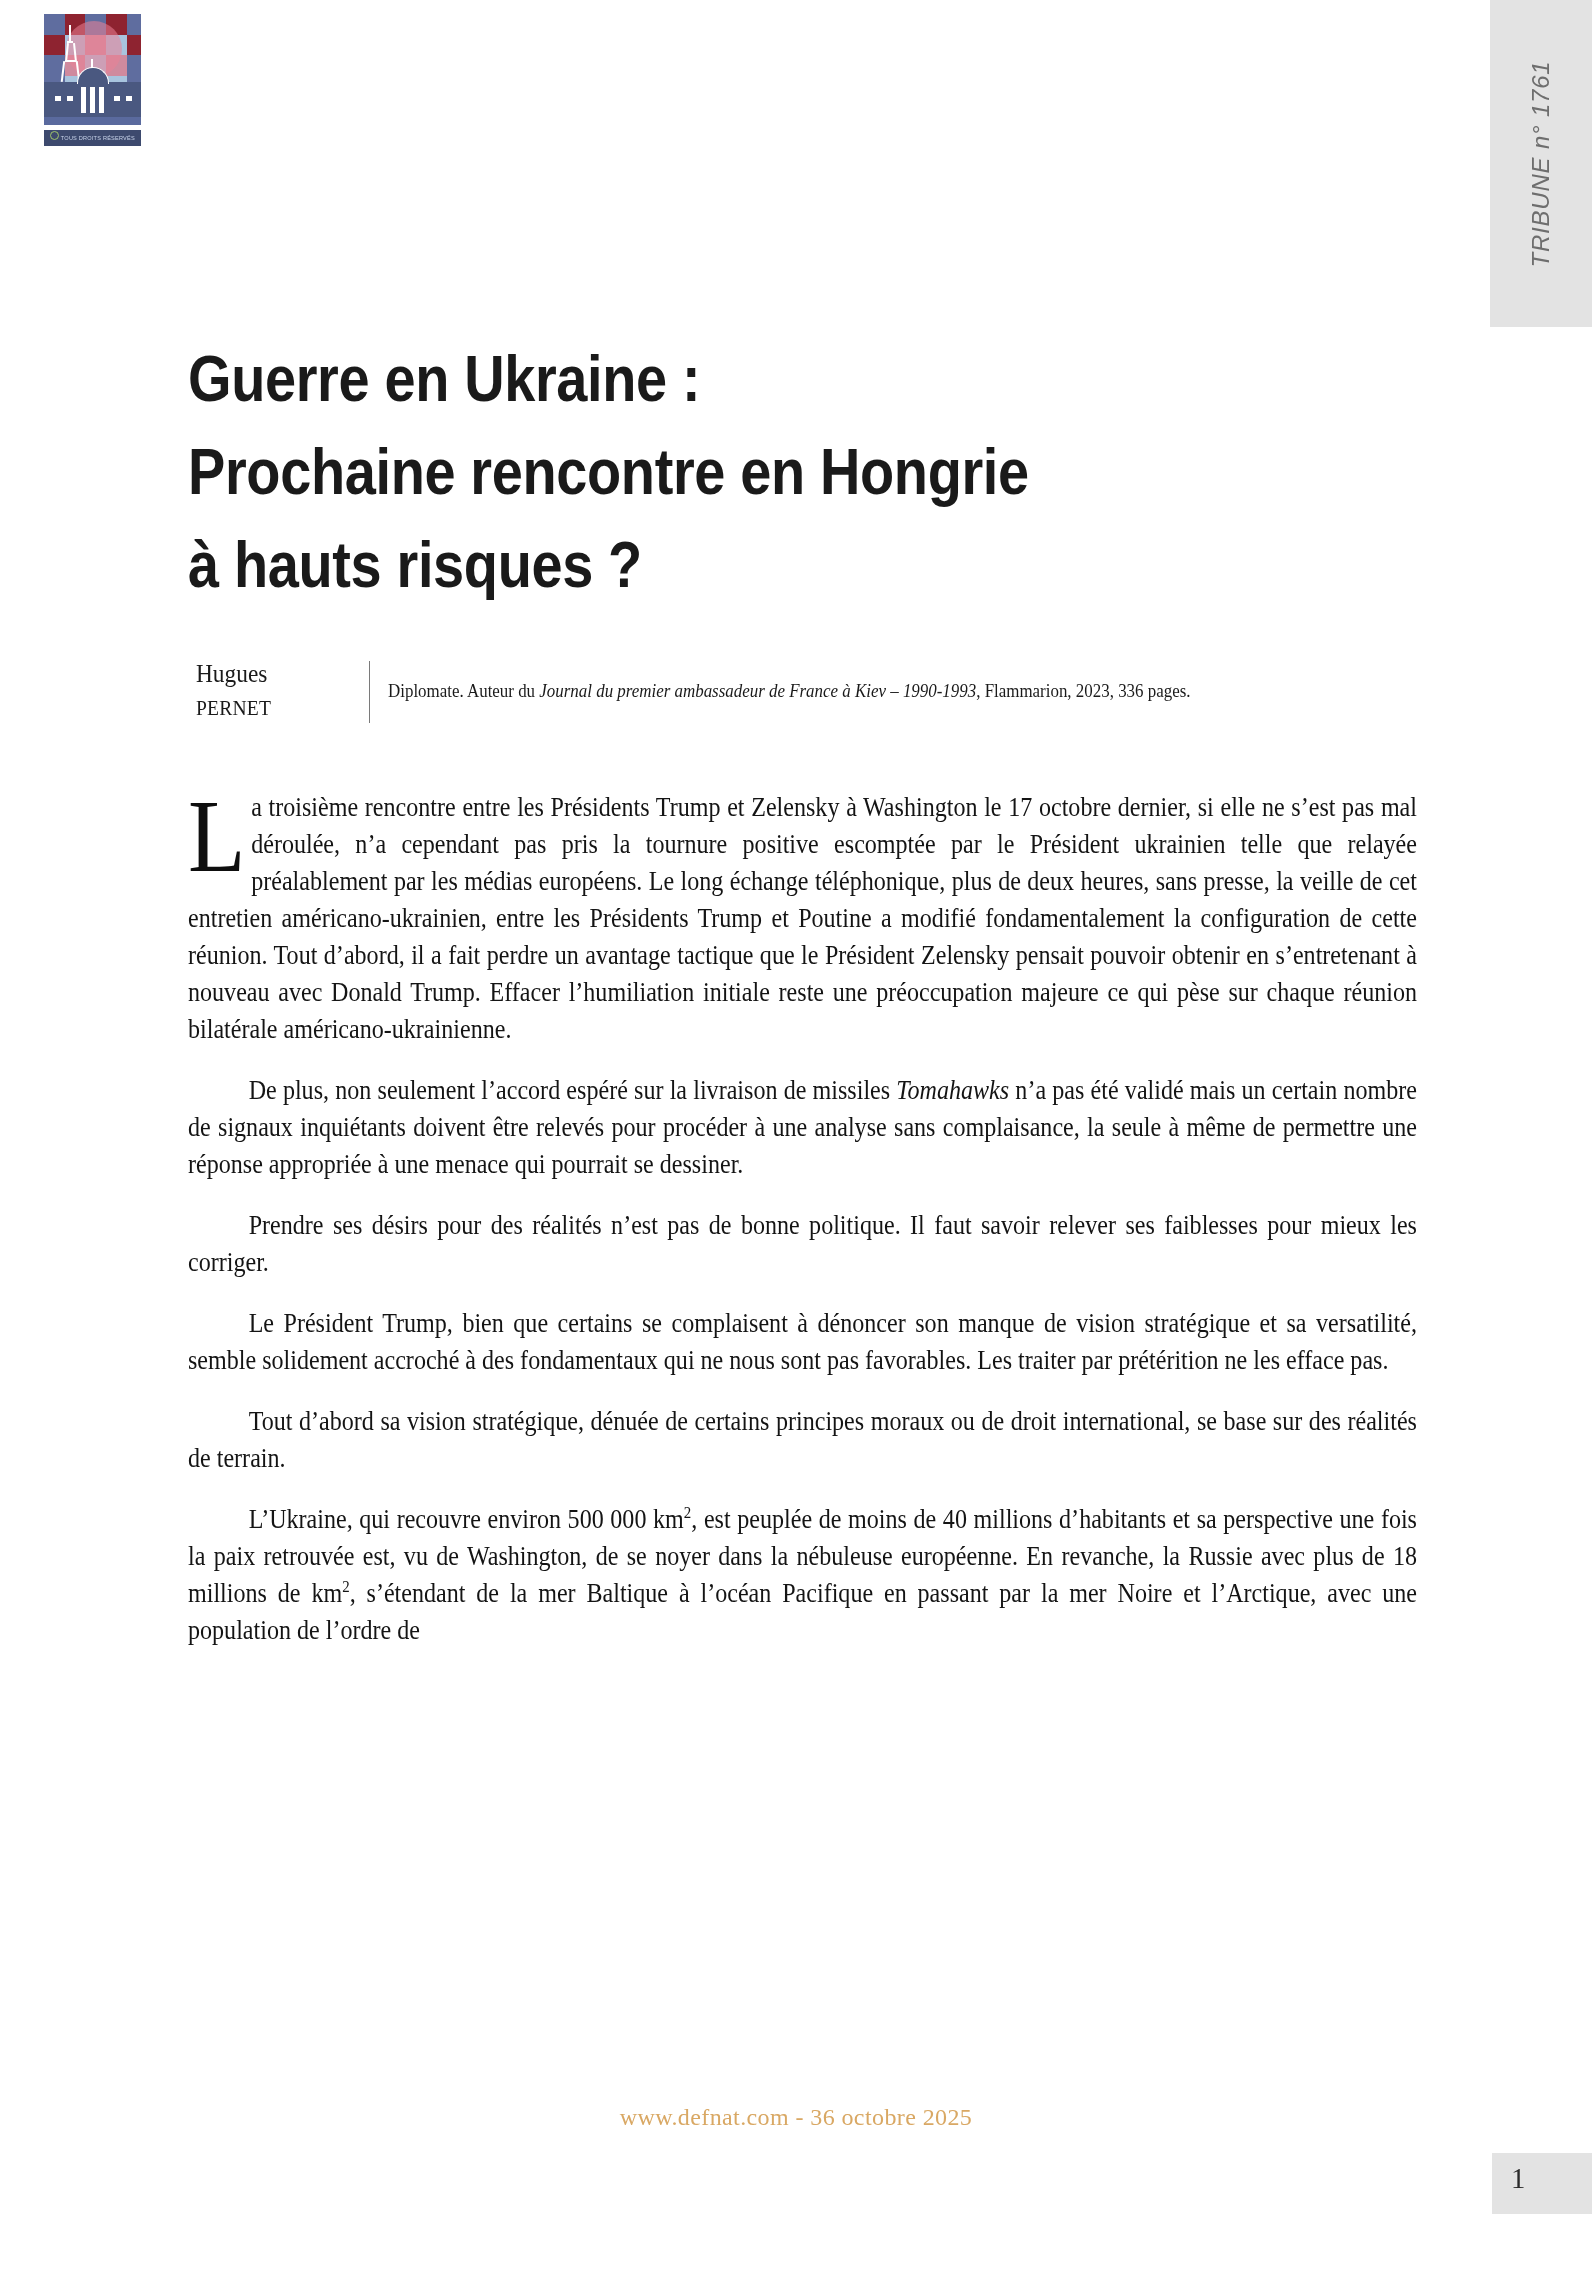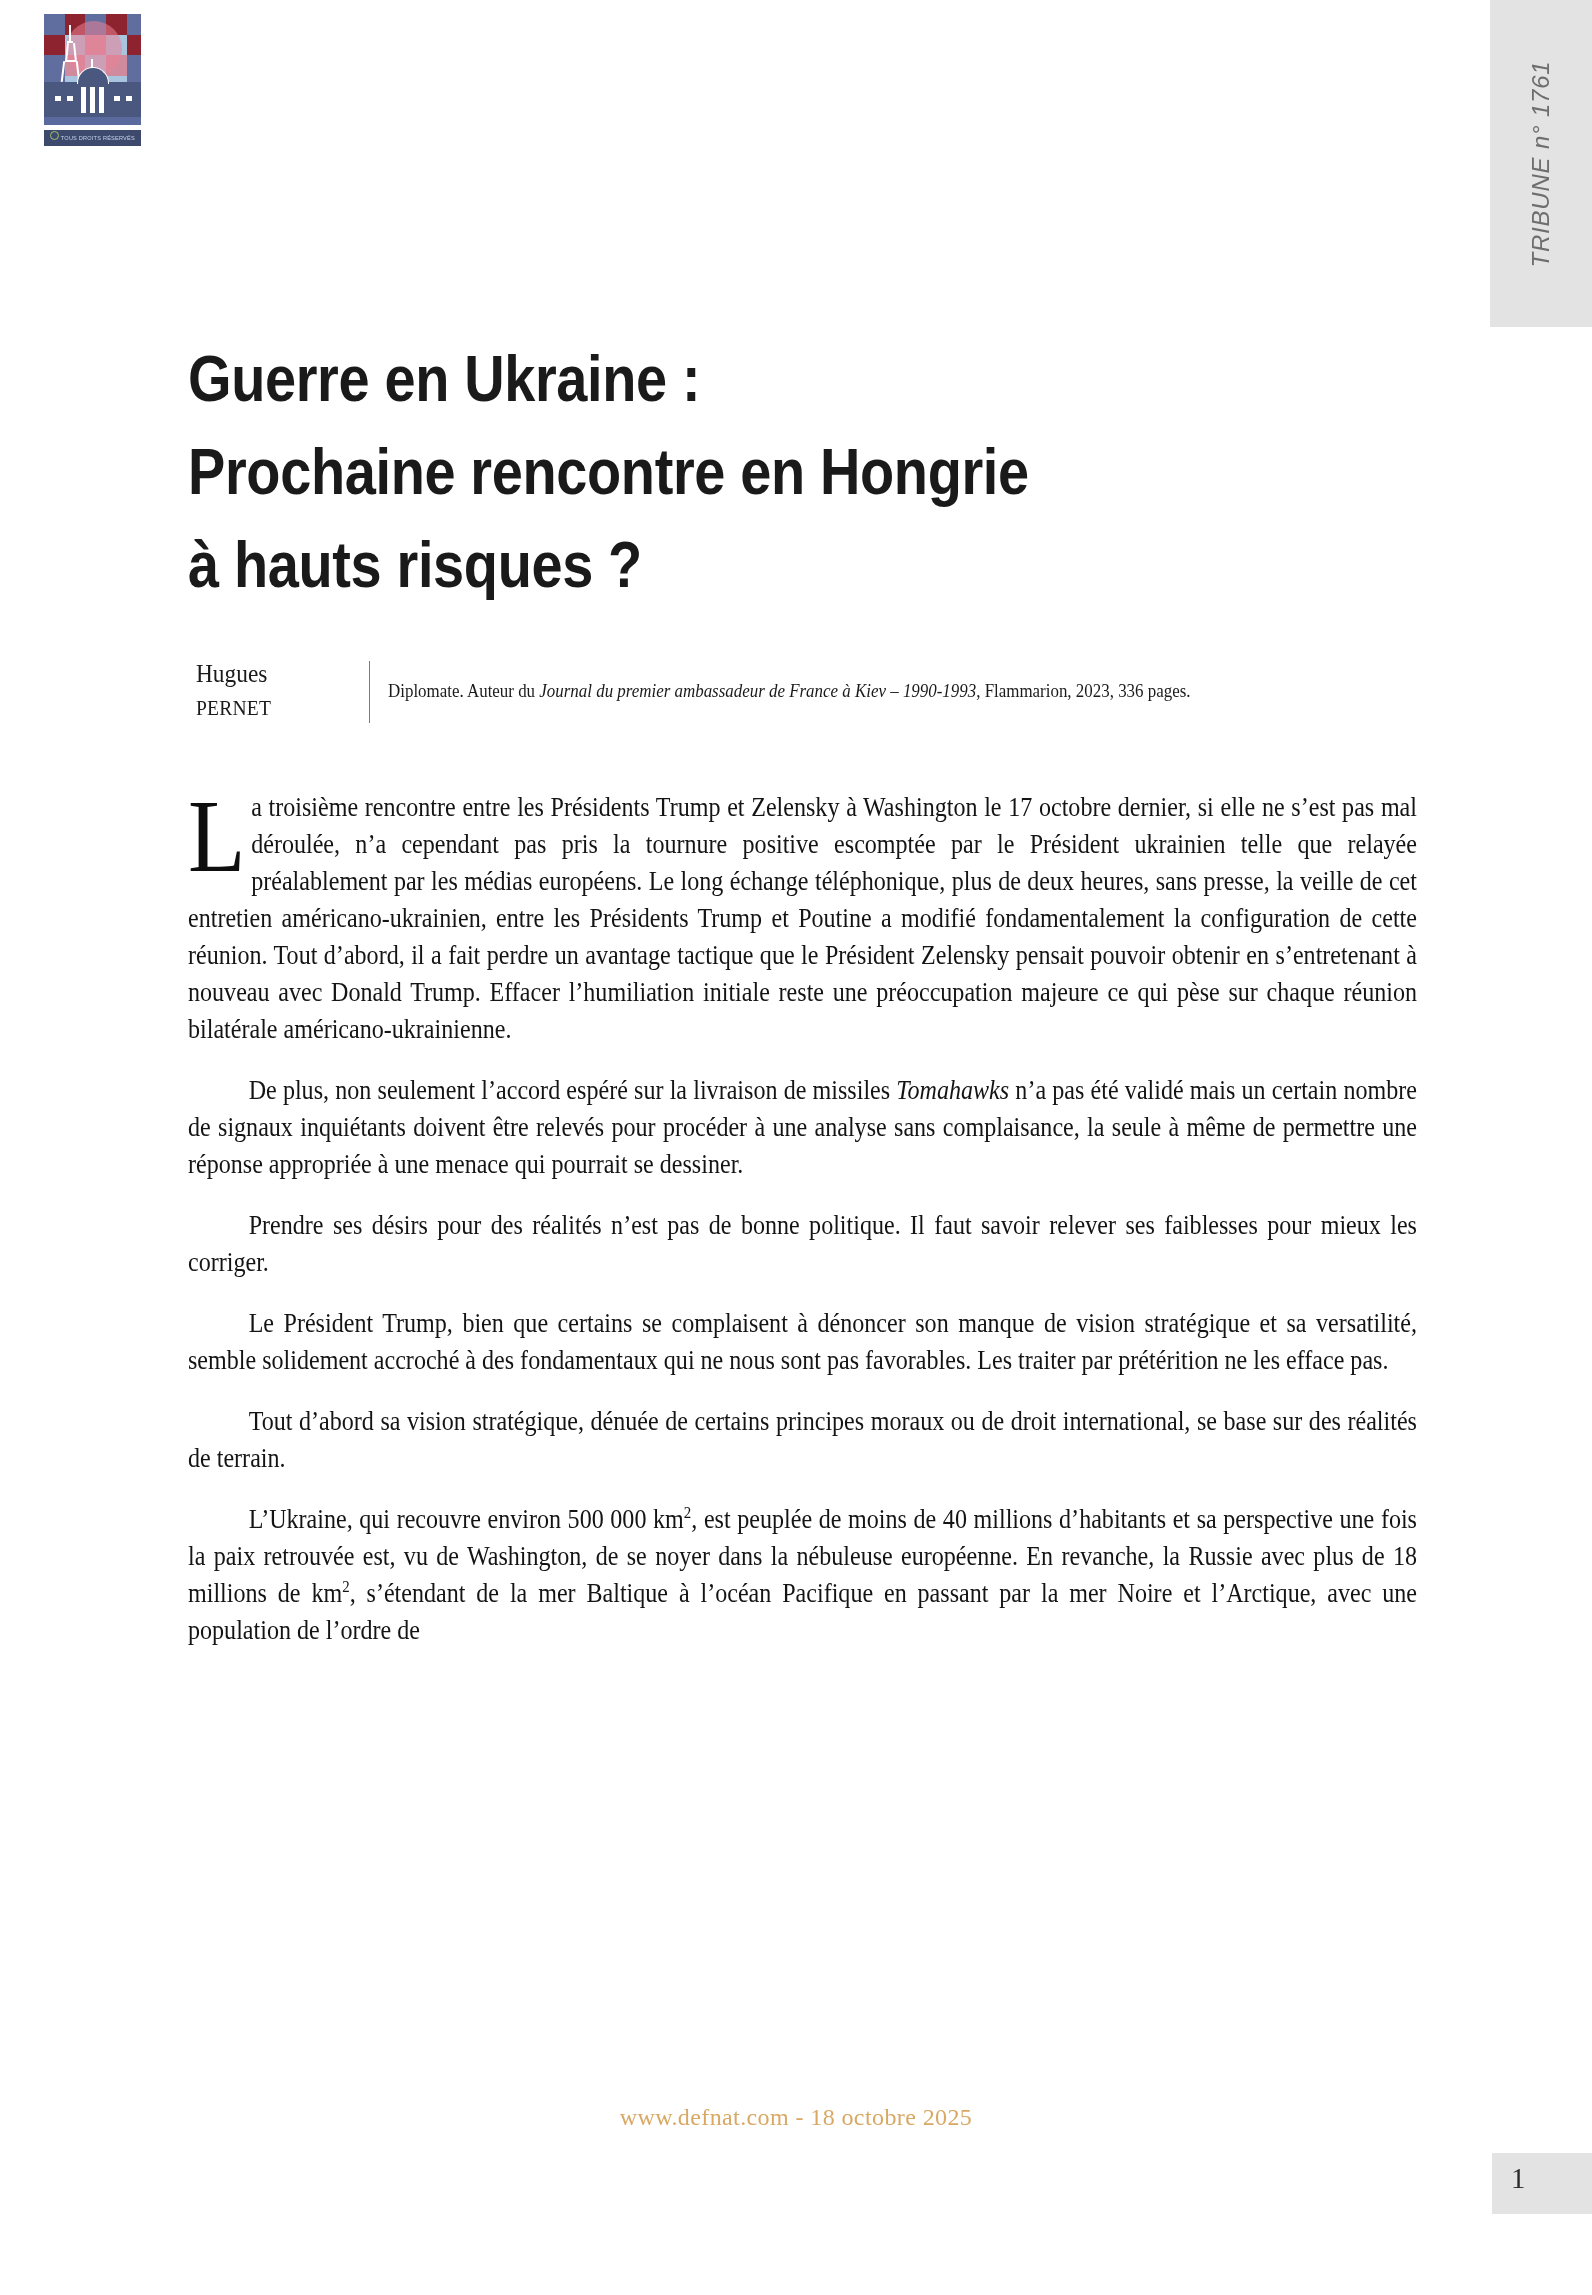--- a/index.html
+++ b/index.html
@@ -347,19 +347,19 @@
 <div id="body-text">
   <p class="first">La troisième rencontre entre les Présidents Trump et Zelensky à Washington le 17 octobre dernier, si elle ne s’est pas mal déroulée, n’a cependant pas pris la tournure positive escomptée par le Président ukrainien telle que relayée préalablement par les médias européens. Le long échange téléphonique, plus de deux heures, sans presse, la veille de cet entretien américano-ukrainien, entre les Présidents Trump et Poutine a modifié fondamentalement la configuration de cette réunion. Tout d’abord, il a fait perdre un avantage tactique que le Président Zelensky pensait pouvoir obtenir en s’entretenant à nouveau avec Donald Trump. Effacer l’humiliation initiale reste une préoccupation majeure ce qui pèse sur chaque réunion bilatérale américano-ukrainienne.</p>
   <p><span>De plus, non seulement l’accord espéré sur la livraison de missiles </span><i>Tomahawks</i><span> n’a pas été validé mais un certain nombre de signaux inquiétants doivent être relevés pour procéder à une analyse sans complaisance, la seule à même de permettre une réponse appropriée à une menace qui pourrait se dessiner.</span></p>
   <p>Prendre ses désirs pour des réalités n’est pas de bonne politique. Il faut savoir relever ses faiblesses pour mieux les corriger.</p>
   <p>Le Président Trump, bien que certains se complaisent à dénoncer son manque de vision stratégique et sa versatilité, semble solidement accroché à des fondamentaux qui ne nous sont pas favorables. Les traiter par prétérition ne les efface pas.</p>
   <p>Tout d’abord sa vision stratégique, dénuée de certains principes moraux ou de droit international, se base sur des réalités de terrain.</p>
   <p><span>L’Ukraine, qui recouvre environ 500 000 km</span><sup>2</sup><span>, est peuplée de moins de 40 millions d’habitants et sa perspective une fois la paix retrouvée est, vu de Washington, de se noyer dans la nébuleuse européenne. En revanche, la Russie avec plus de 18 millions de km</span><sup>2</sup><span>, s’étendant de la mer Baltique à l’océan Pacifique en passant par la mer Noire et l’Arctique, avec une population de l’ordre de</span></p>
 </div>
 
 <div id="footer">
-  <span>www.defnat.com - 18 octobre 2025</span>
+  <span>www.defnat.com - 36 octobre 2025</span>
 </div>
 
 <div id="page-number-box">
   <span class="num">1</span>
 </div>
 
 
 </body></html>

